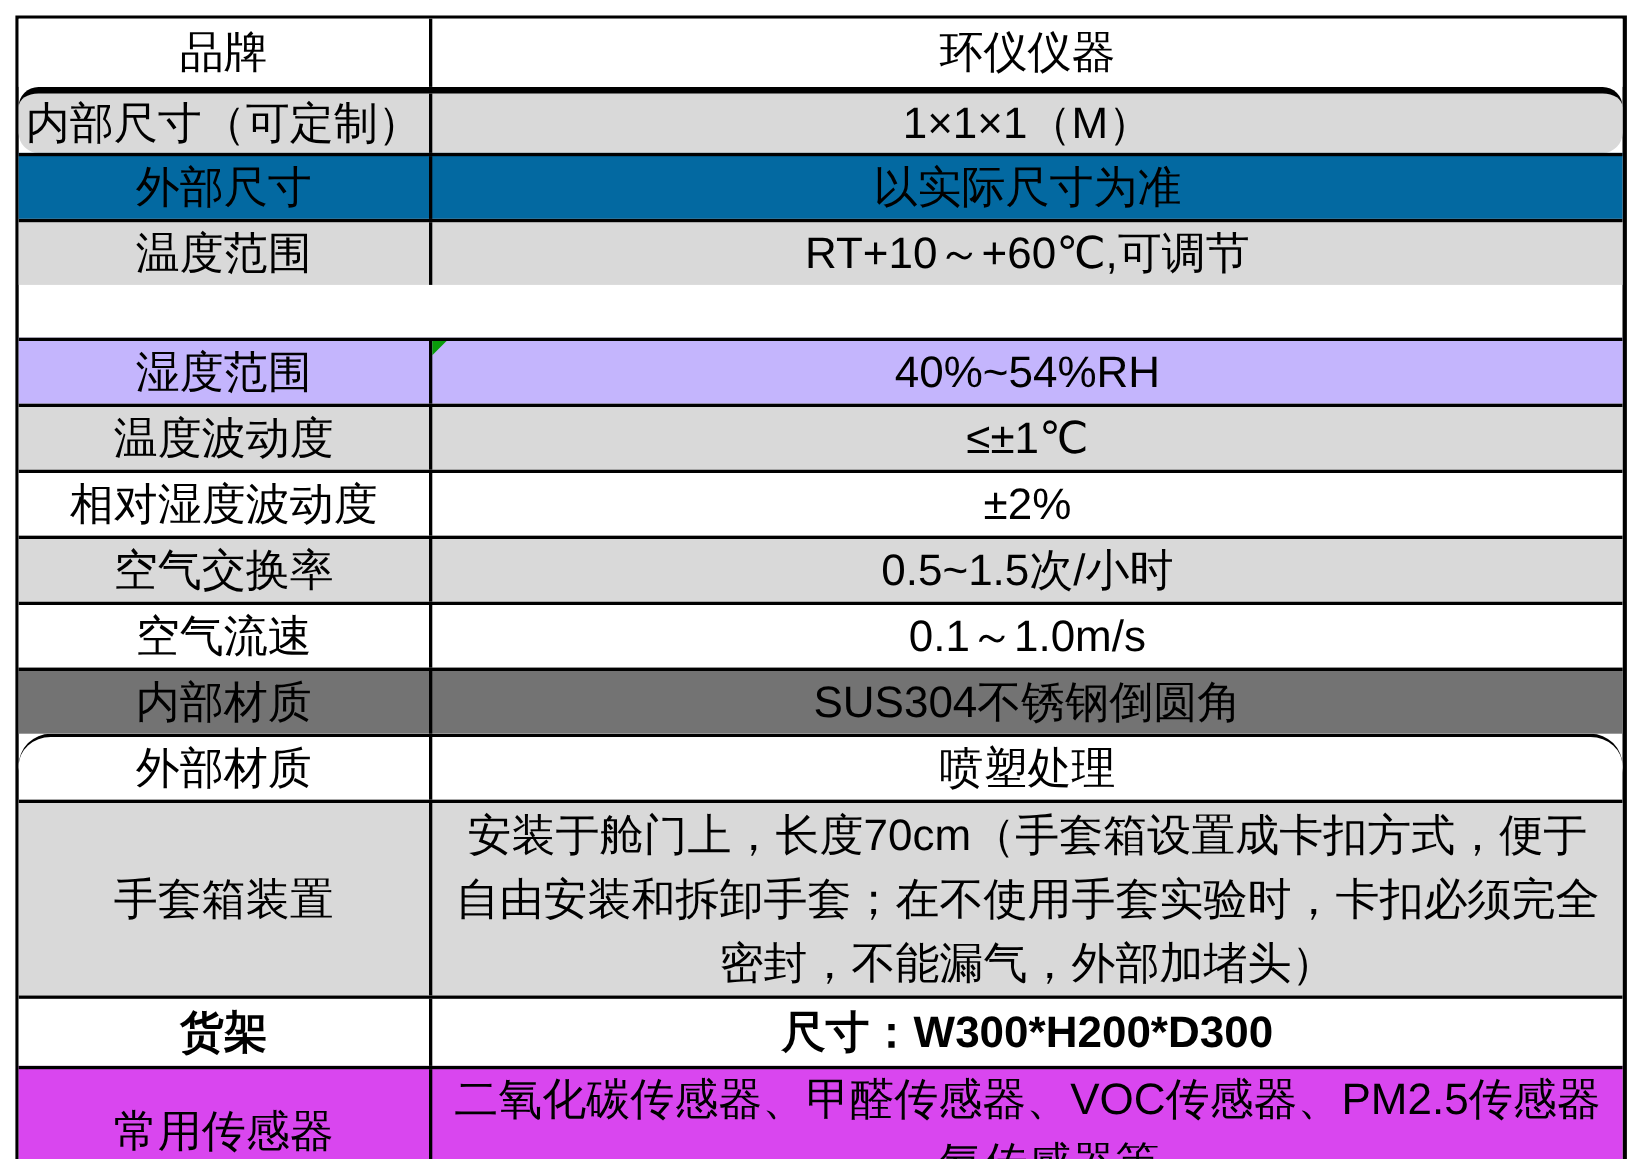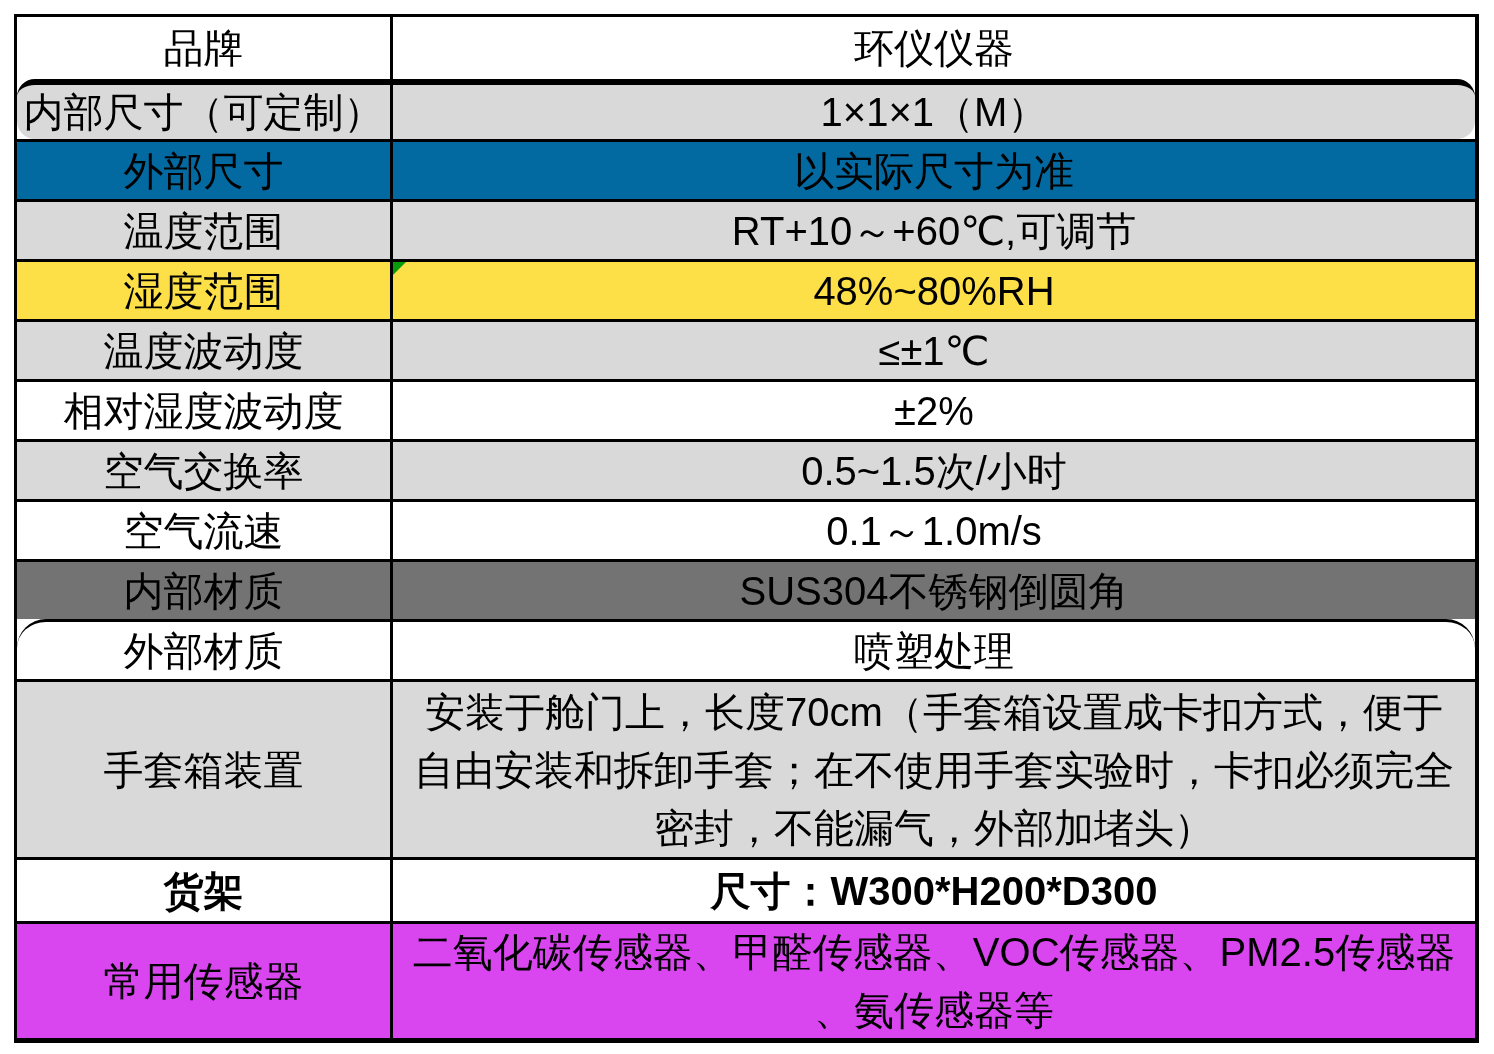--- a/index.html
+++ b/index.html
@@ -107,26 +107,26 @@
 
   <div class="row" style="background: rgb(217, 217, 217);">
     <div class="cell label">
       <span class="txt">温度范围</span>
     </div>
     <div class="cell value">
       <span class="txt">RT+10～+60℃,可调节</span>
     </div>
   </div>
 
-  <div class="row" style="background: #fde047;">
+  <div class="row" style="background: #c4b5fd; margin-top: 48px;">
     <div class="cell label">
       <span class="txt">湿度范围</span>
     </div>
     <div class="cell value">
-      <span class="txt">48%~80%RH</span>
+      <span class="txt">40%~54%RH</span>
     <span class="corner-marker" style="border-top-color: rgb(10, 155, 10);"></span>
       </div>
   </div>
 
   <div class="row" style="background: rgb(217, 217, 217);">
     <div class="cell label">
       <span class="txt">温度波动度</span>
     </div>
     <div class="cell value">
       <span class="txt">≤±1℃</span>

